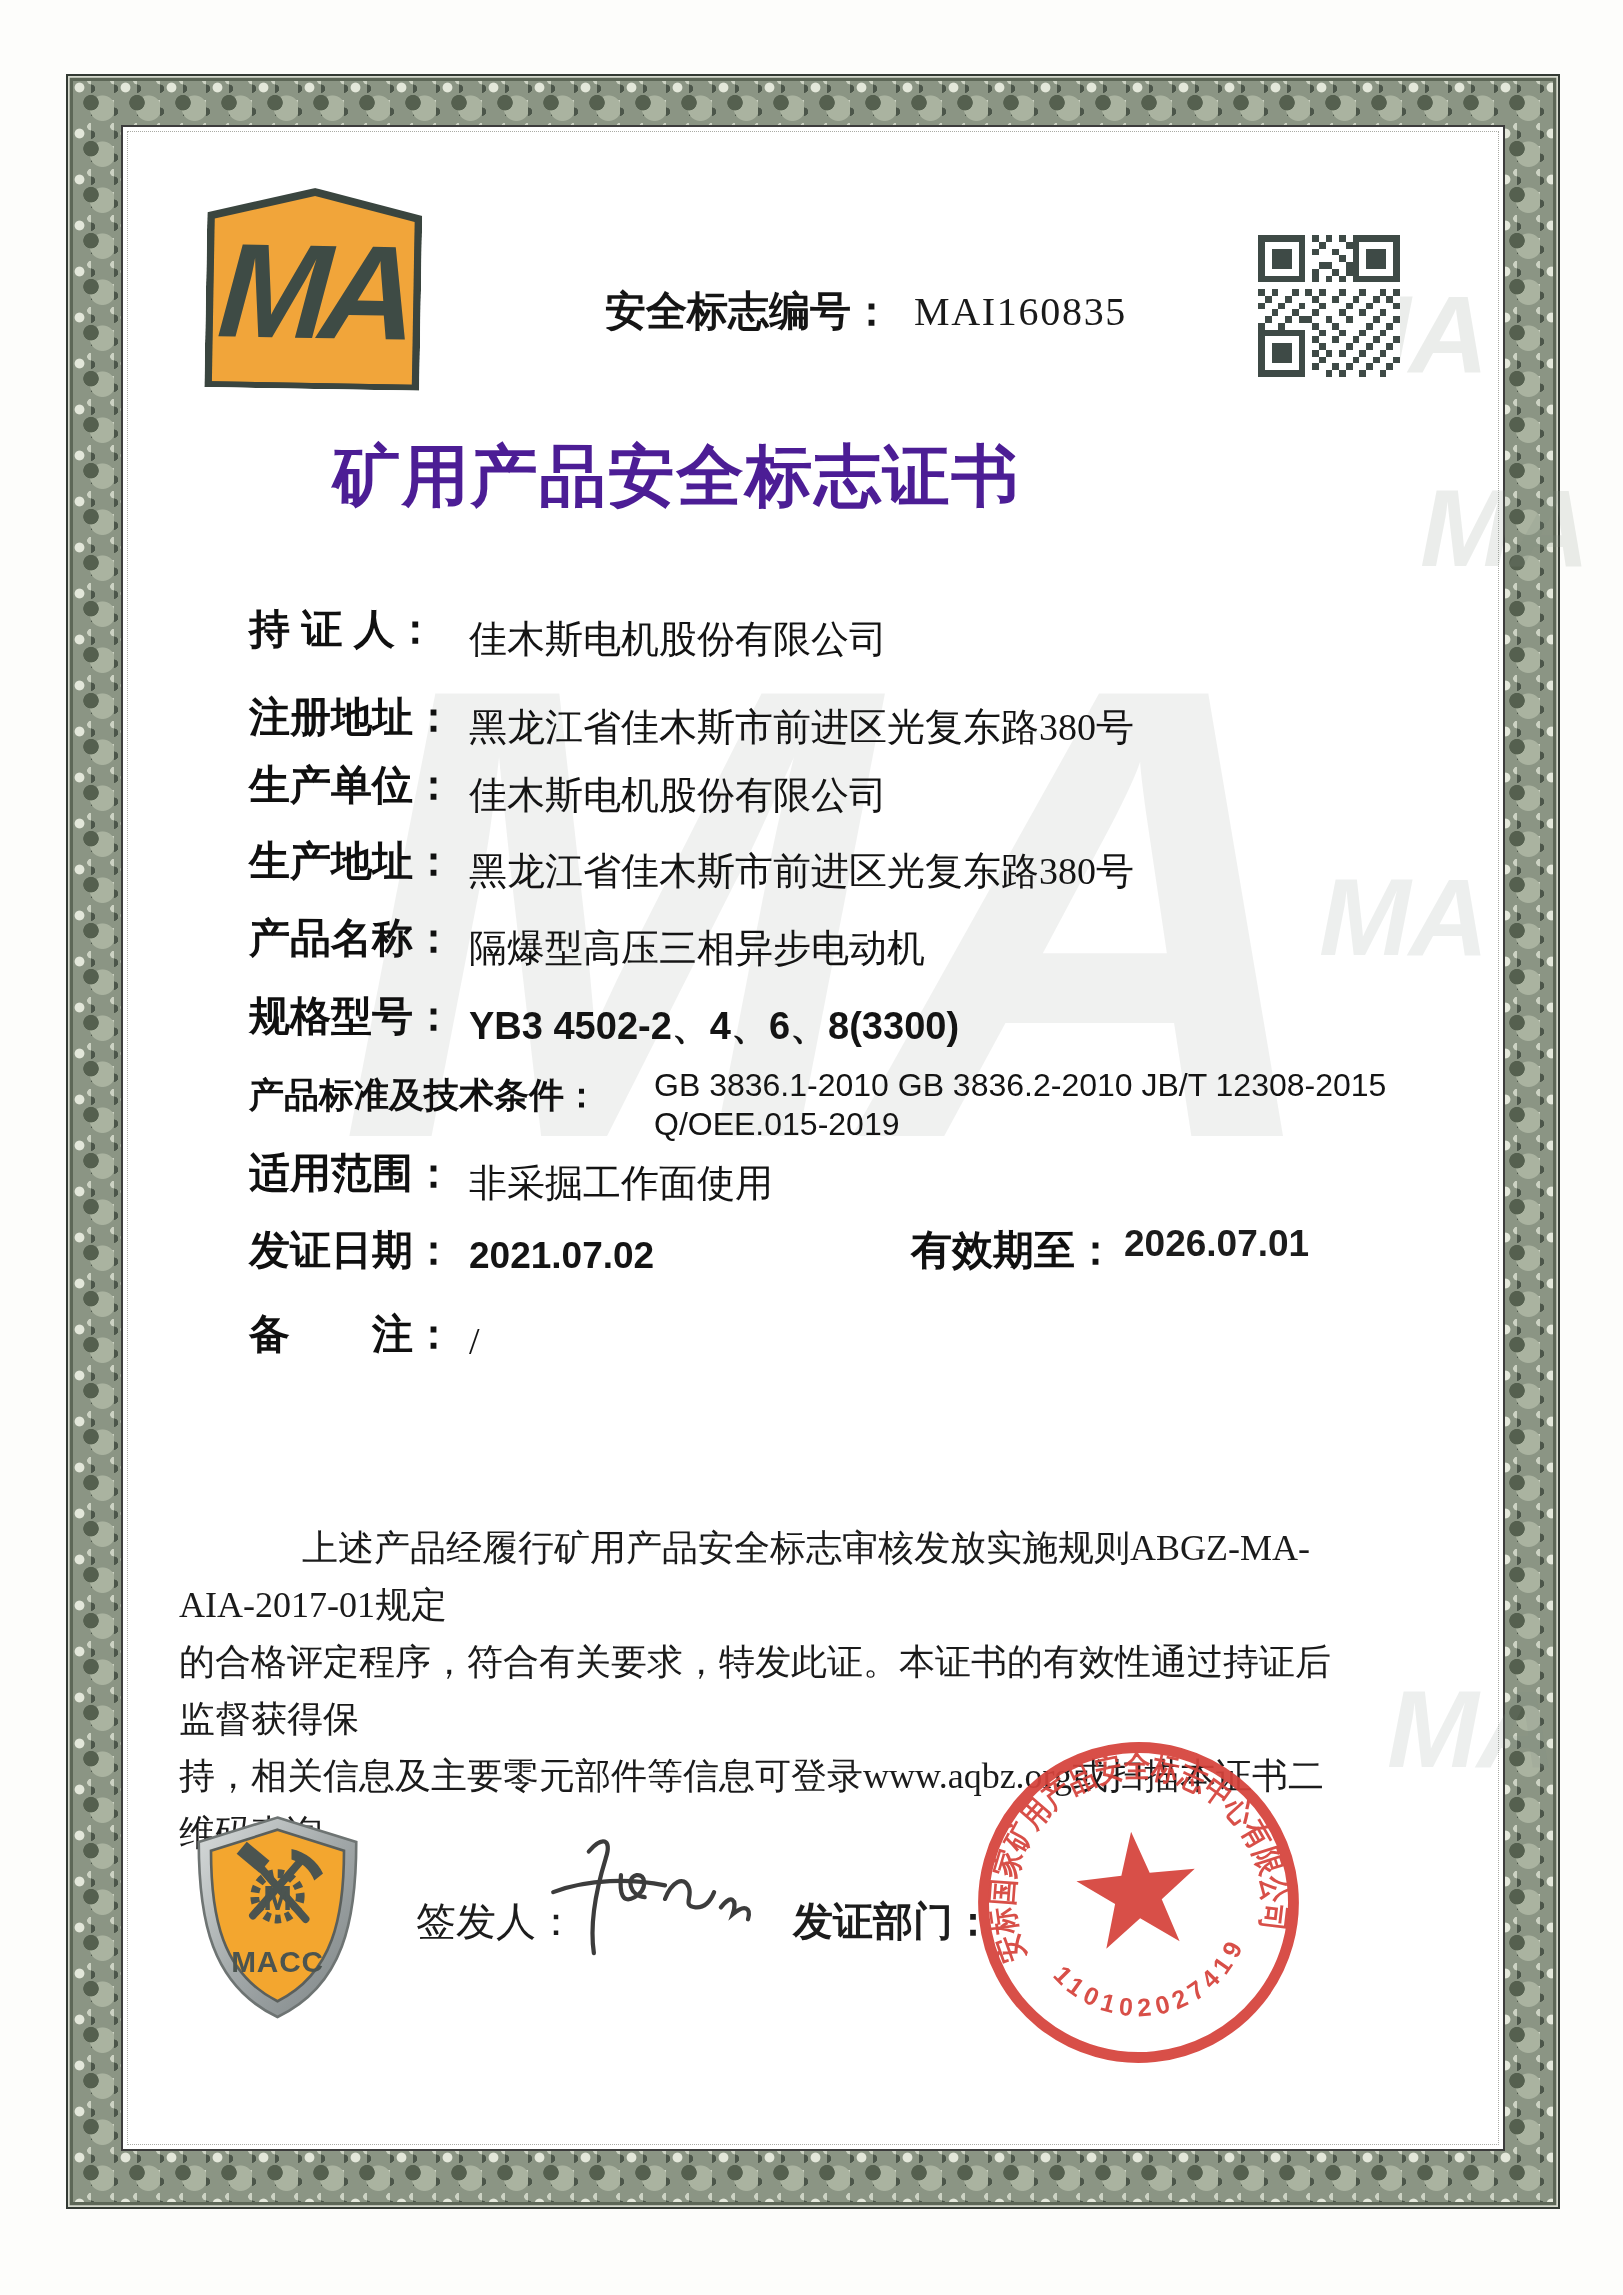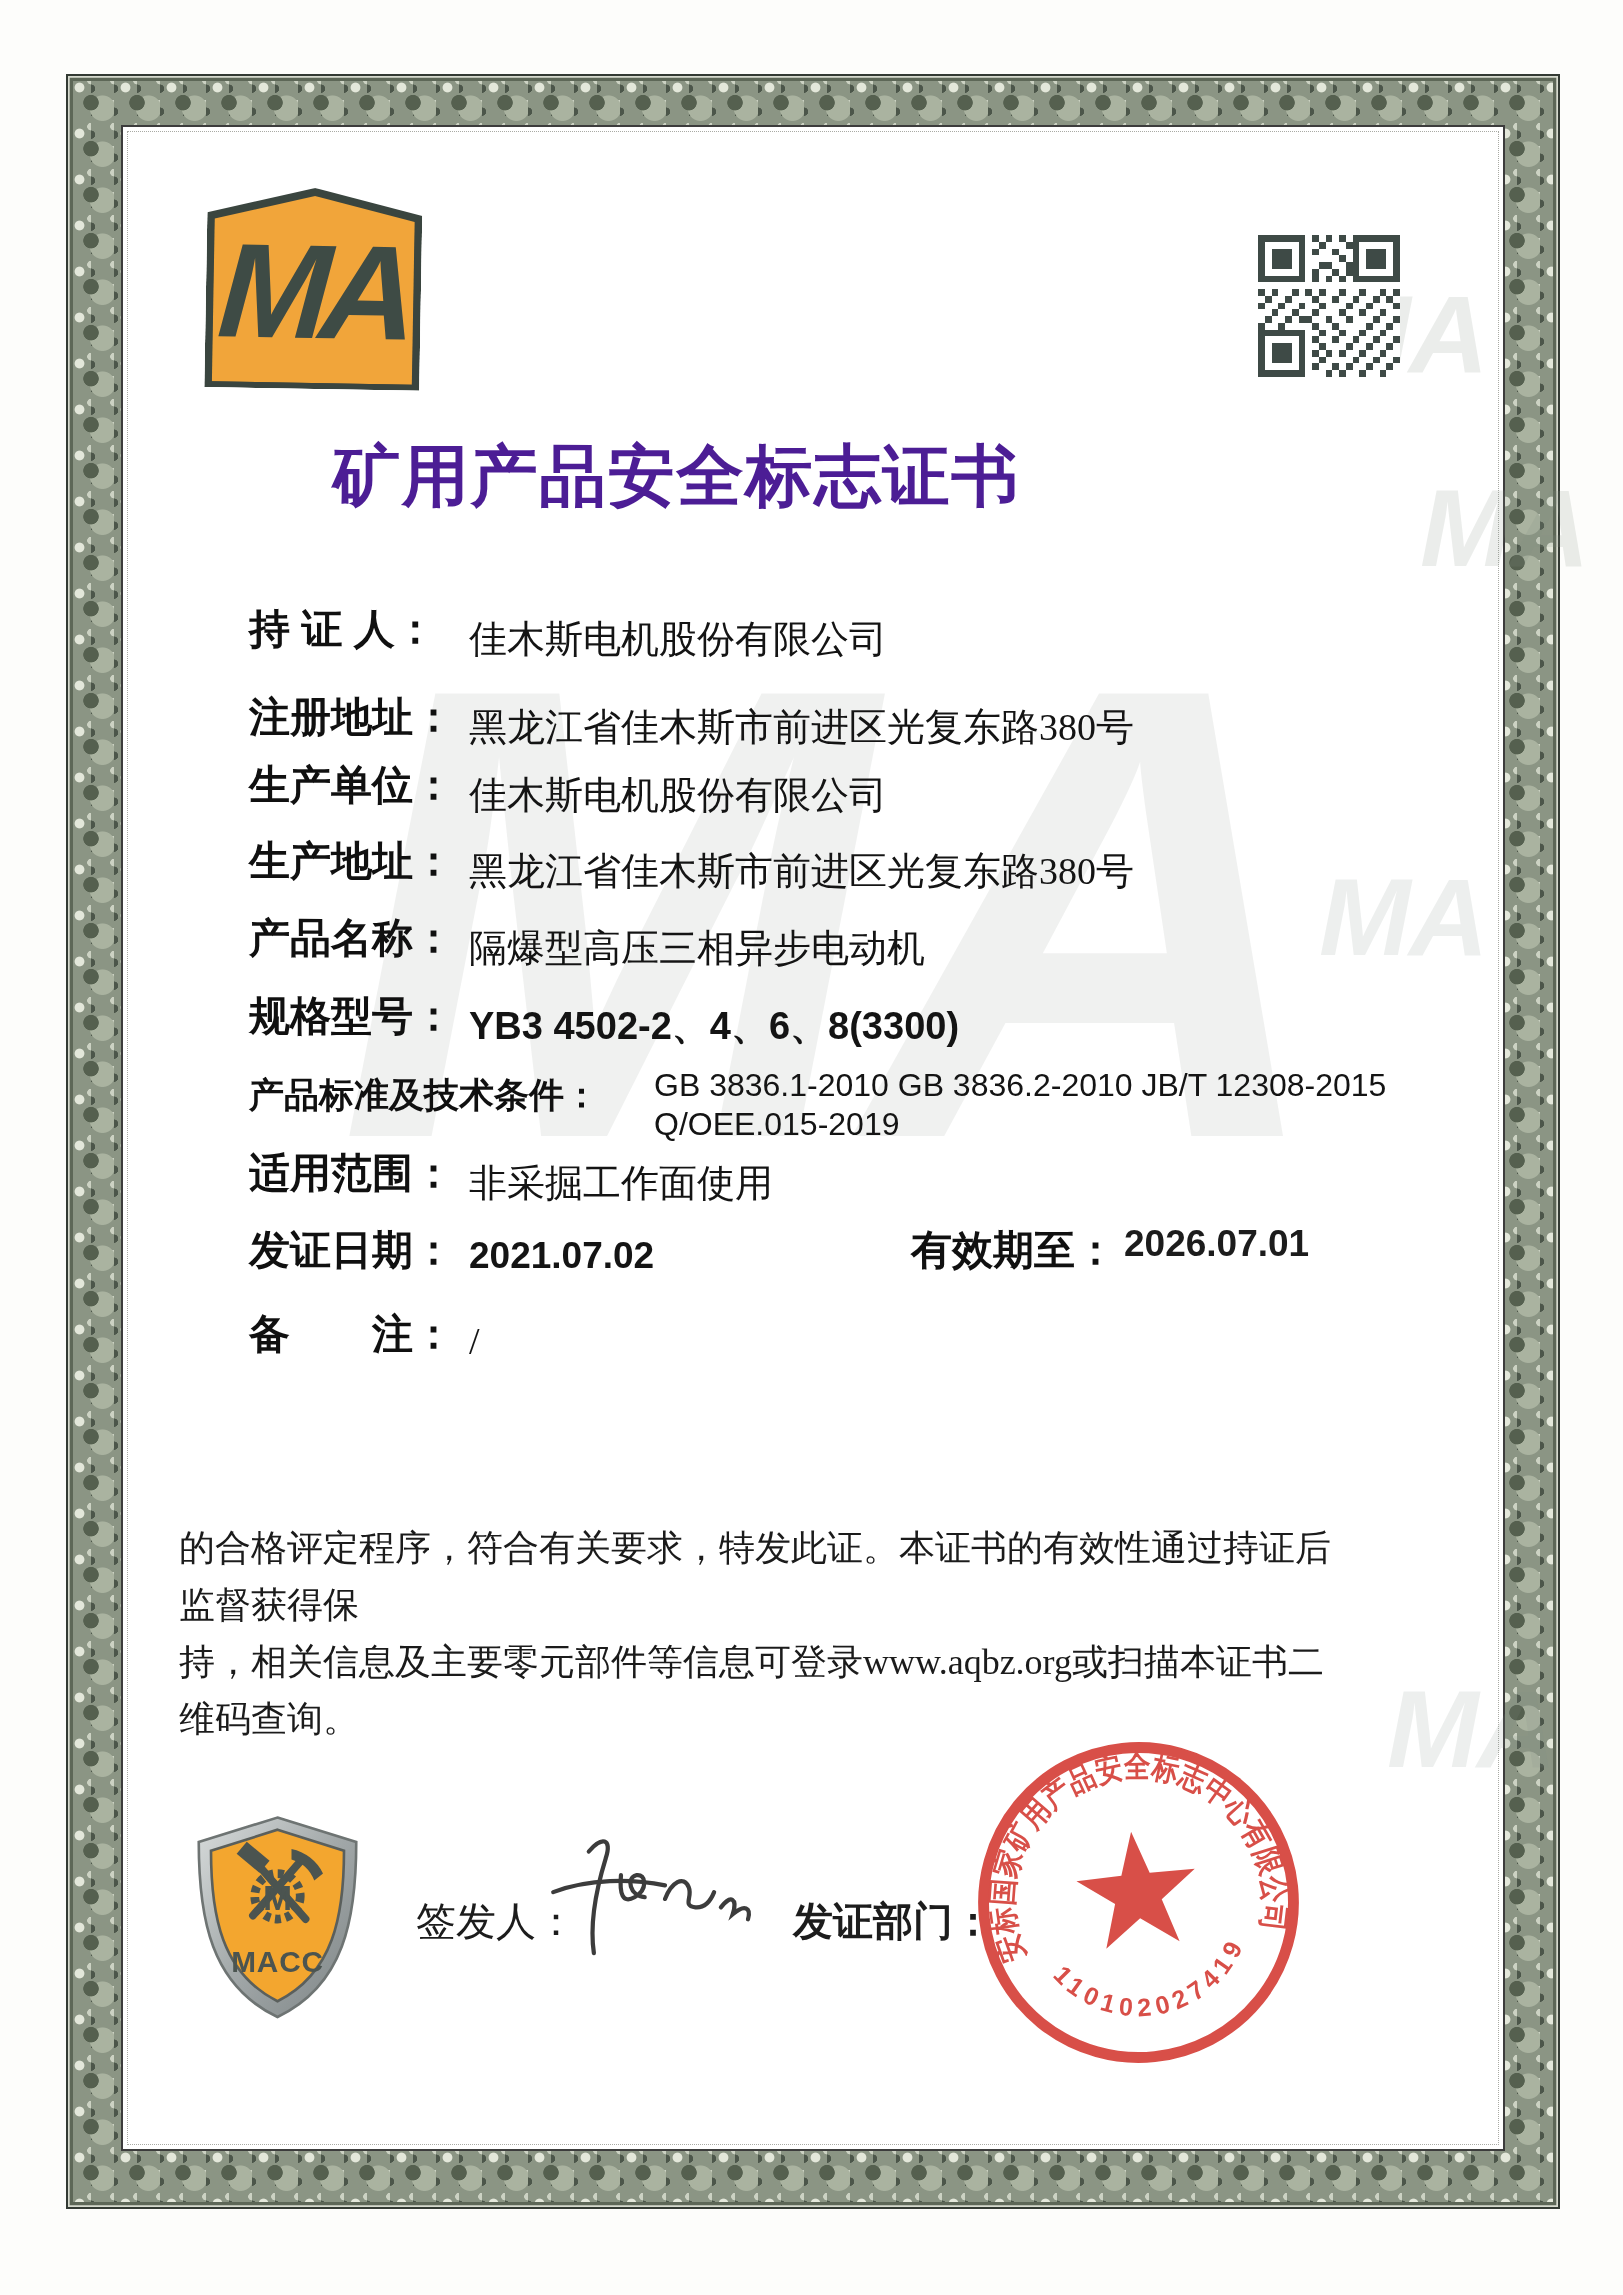--- a/index.html
+++ b/index.html
@@ -81,20 +81,23 @@
   <div class="wm" style="left:1420px;top:473px;font-size:110px;letter-spacing:-1.7px;color:rgba(130,142,132,0.16);">MA</div>
   <div class="wm" style="left:1319px;top:862px;font-size:110px;letter-spacing:-1.7px;color:rgba(130,142,132,0.14);">MA</div>
   <div class="wm" style="left:1387px;top:1674px;font-size:110px;letter-spacing:-1.7px;color:rgba(130,142,132,0.14);">MA</div>
 
   <div class="abs ma-logo">
     <div class="ma-outer"></div>
     <div class="ma-inner"></div>
     <div class="ma-text">MA</div>
   </div>
 
+  <div class="abs certno">
+    <span class="lbl">安全标志编号：</span><span class="val">MAI160835</span>
+  </div>
 
   <div class="abs qr">
     <svg viewBox="0 0 21 21" width="142" height="142" shape-rendering="crispEdges">
       <rect x="0" y="0" width="21" height="21" fill="#ffffff"></rect>
       <g fill="#3e4a46">
         <rect x="0" y="0" width="7" height="7"></rect>
           <rect x="14" y="0" width="7" height="7"></rect>
           <rect x="0" y="14" width="7" height="7"></rect>
       </g>
       <g fill="#ffffff">
@@ -153,20 +156,21 @@
     <span class="lbl lbl2">有效期至：</span>
     <span class="val2">2026.07.01</span>
   </div>
 
   <div class="abs row" style="top:1307px;">
     <span class="lbl">备　　注：</span>
     <span class="val">/</span>
   </div>
 
   <div class="abs statement">
+    <div class="l1">上述产品经履行矿用产品安全标志审核发放实施规则ABGZ-MA-AIA-2017-01规定</div>
     <div>的合格评定程序，符合有关要求，特发此证。本证书的有效性通过持证后监督获得保</div>
     <div>持，相关信息及主要零元部件等信息可登录www.aqbz.org或扫描本证书二维码查询。</div>
   </div>
 
   <div class="abs macc">
     <svg viewBox="0 0 100 120" width="179" height="210">
       <defs>
         <linearGradient id="sil" x1="0" y1="0" x2="1" y2="1">
           <stop offset="0" stop-color="#d8dcdc"></stop>
             <stop offset=".5" stop-color="#a2a8a9"></stop>

